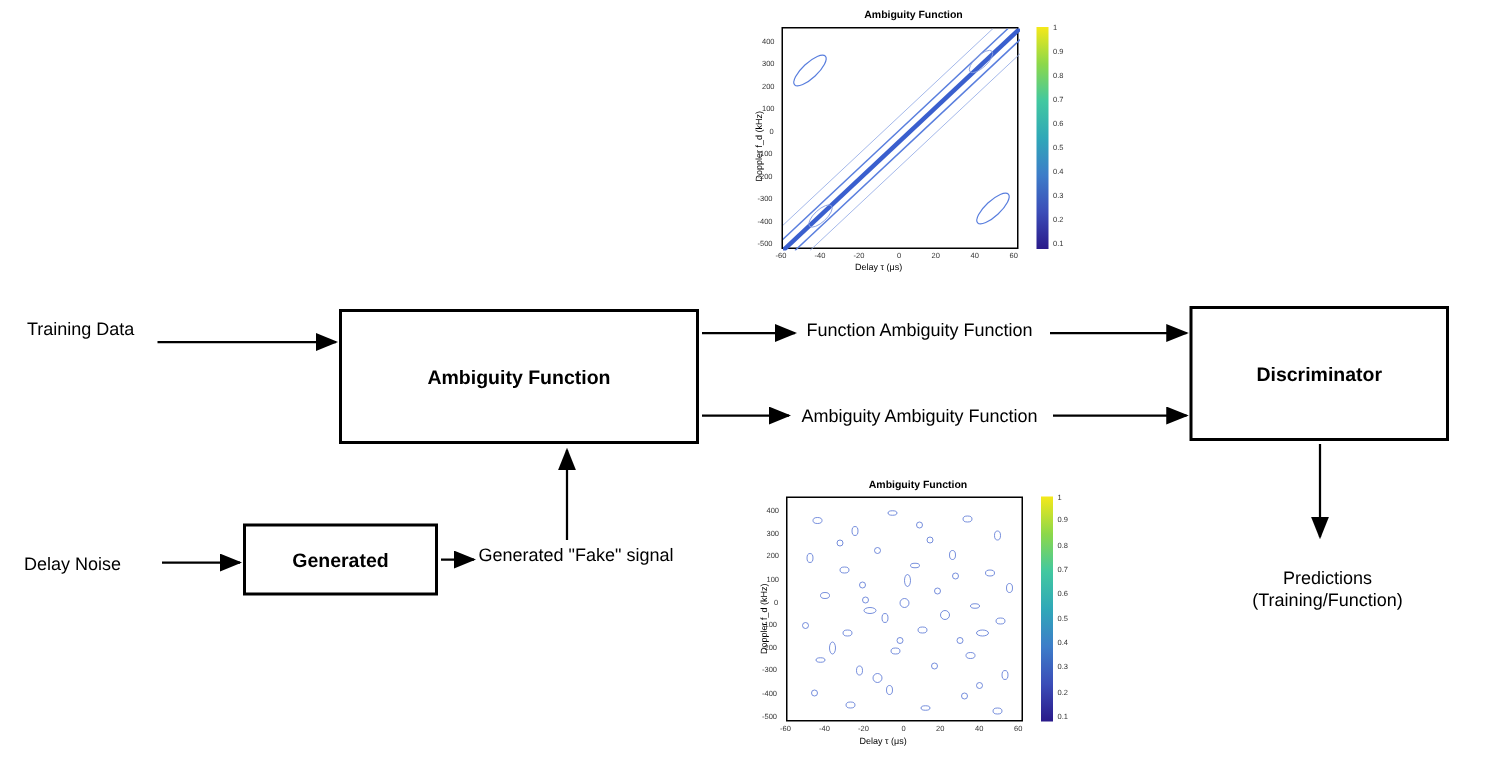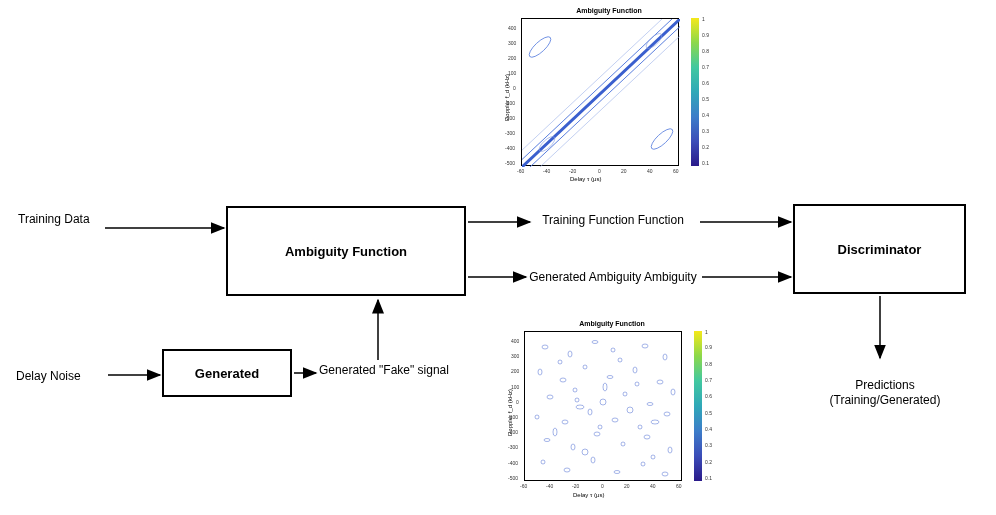--- a/index.html
+++ b/index.html
@@ -87,28 +87,28 @@
 </div>
 
 <div class="box" style="left:793px; top:204px; width:173px; height:90px;">
   <span>Discriminator</span>
 </div>
 
 <div class="label" style="left:319px; top:363px; width:130px;">
   <span>Generated "Fake" signal</span>
 </div>
 <div class="label" style="left:533px; top:213px; width:160px;">
-  <span>Training Function Function</span>
+  <span>Function Ambiguity Function</span>
 </div>
 <div class="label" style="left:528px; top:270px; width:170px;">
-  <span>Generated Ambiguity Ambiguity</span>
+  <span>Ambiguity Ambiguity Function</span>
 </div>
 <div class="label" style="left:820px; top:362px; width:130px; white-space:pre-line;">
   <span>Predictions
-(Training/Generated)</span>
+(Training/Function)</span>
 </div>
 
 <div class="chart" style="left:495px; top:8px; width:228px; height:172px; border:none;">
   <div class="chart-title" style="top:-1px;">Ambiguity Function</div>
   <div class="chart-axis-label chart-ylabel" style="left:-18px; top:80px; width:60px;">Doppler f_d (kHz)</div>
   <div class="chart-axis-label" style="left:75px; bottom:-2px;">Delay τ (μs)</div>
   <div class="chart-inner" style="left:26px; top:10px; width:158px; height:148px;">
 
     <svg width="158" height="148" style="position:absolute; top:0; left:0;">
       <defs>

